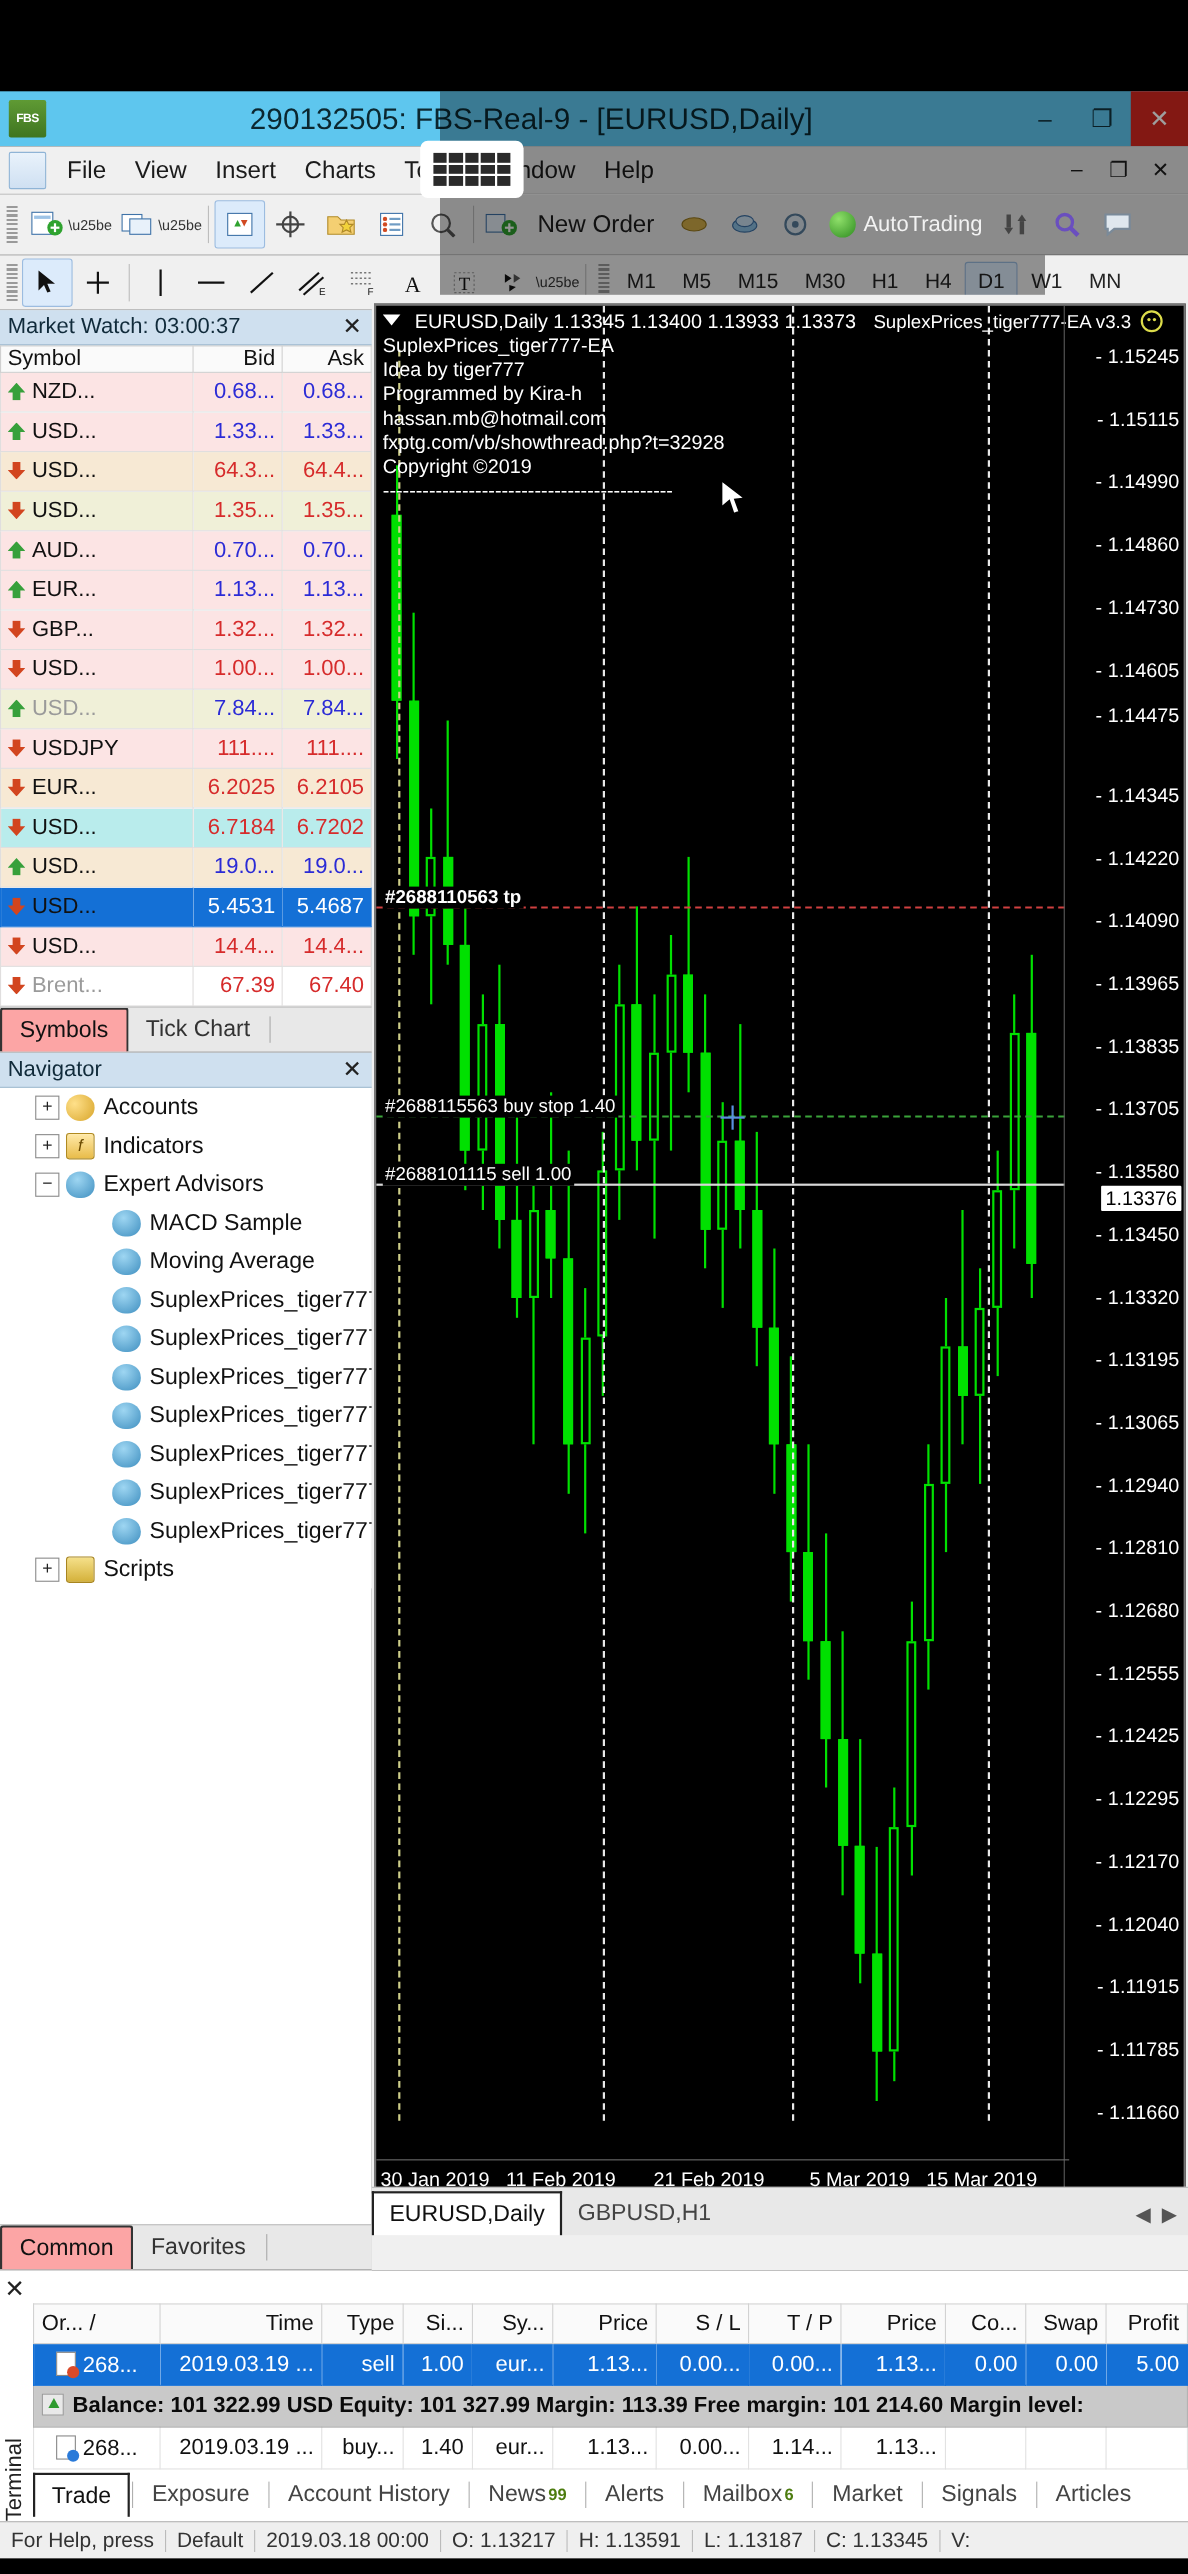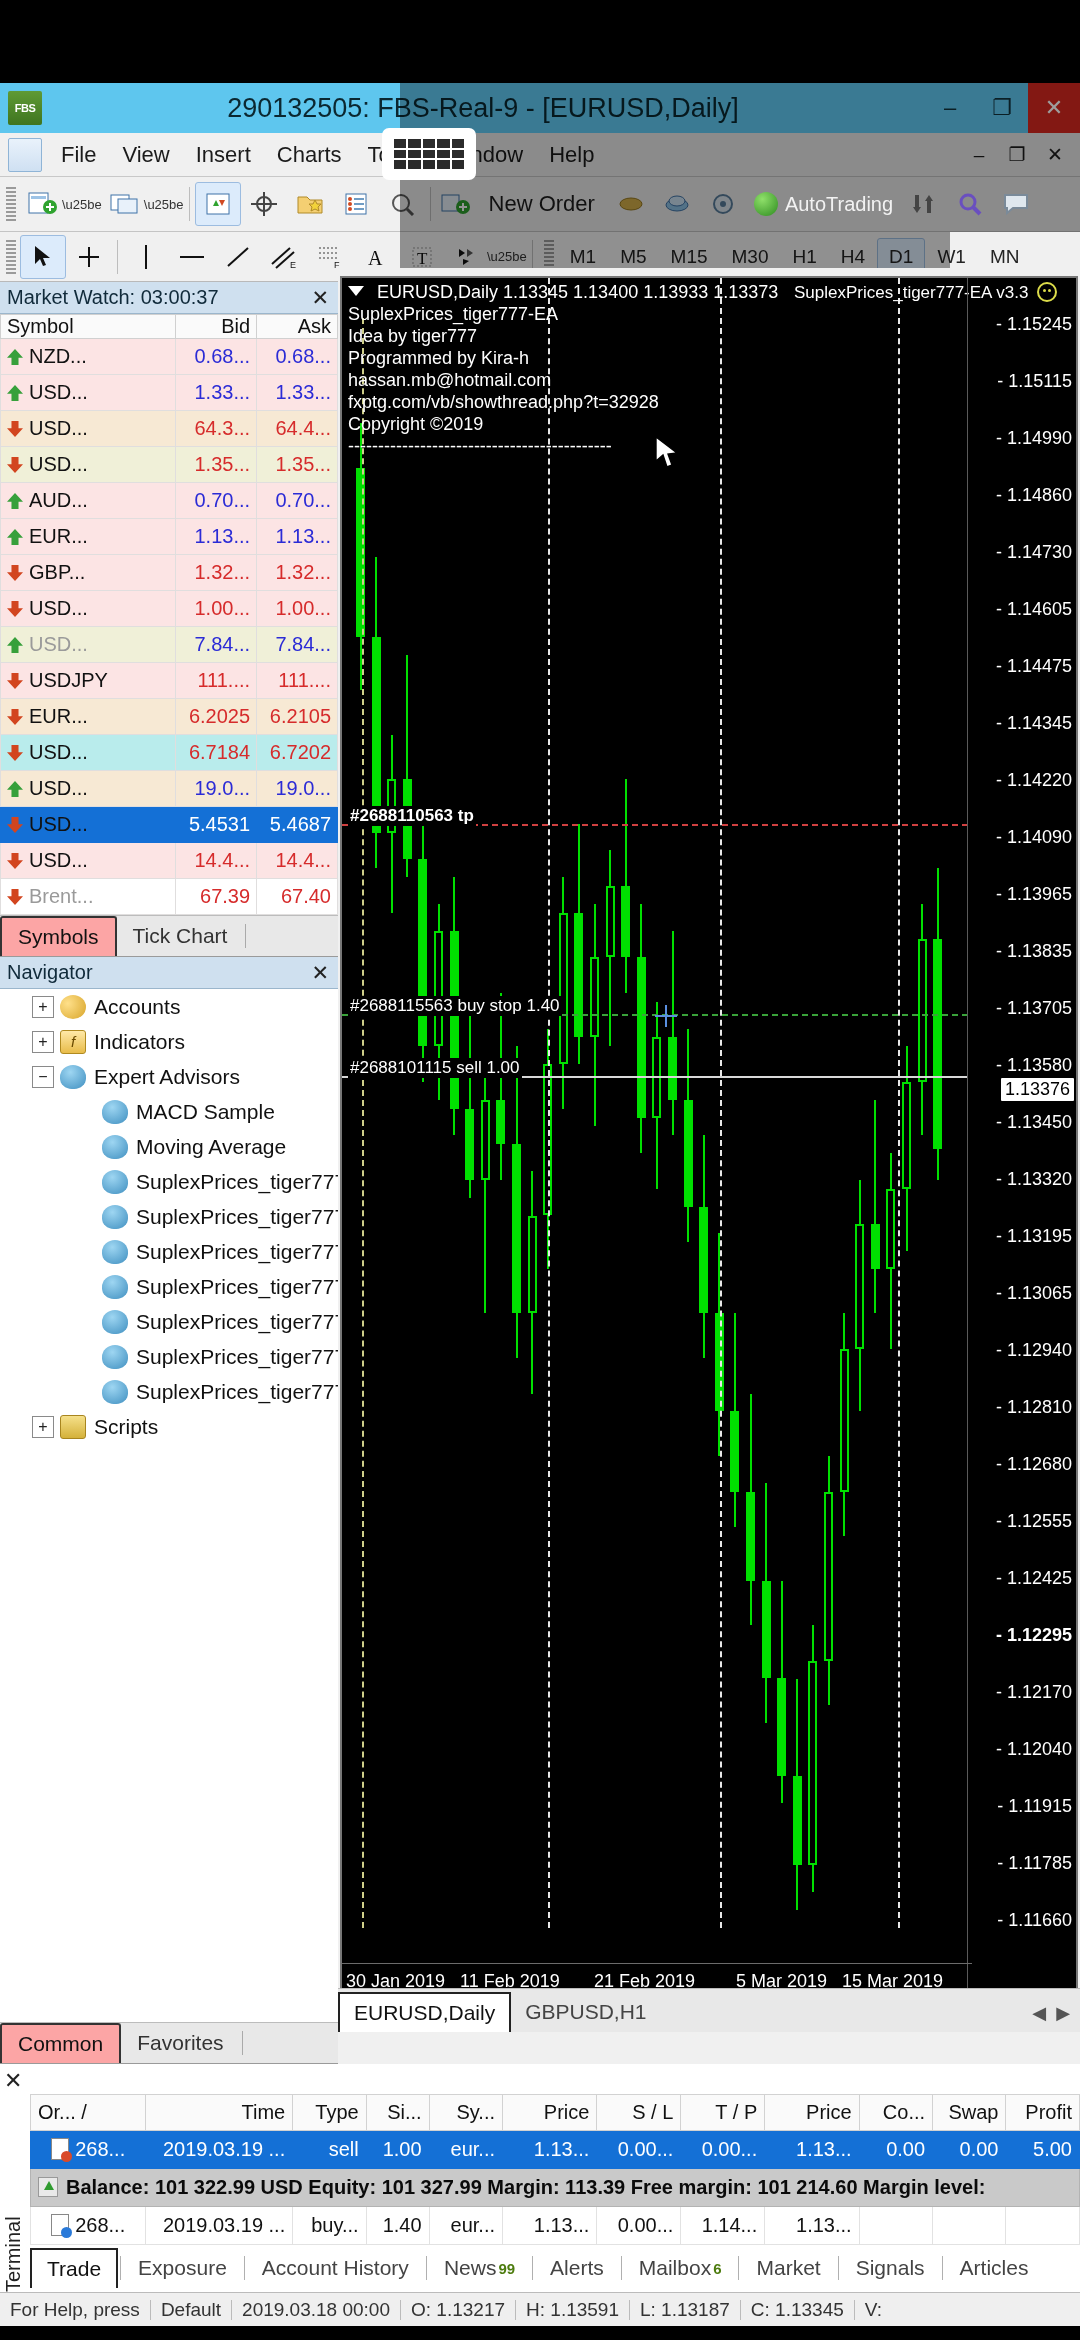--- a/index.html
+++ b/index.html
@@ -913,38 +913,38 @@
         </svg>
 
         <div class="axis-sep"></div>
         <div class="priceaxis" id="price-axis">
             <div class="pa-lab" style="top: 36px;">- 1.15245</div>
             <div class="pa-lab" style="top: 93px;">- 1.15115</div>
             <div class="pa-lab" style="top: 150px;">- 1.14990</div>
             <div class="pa-lab" style="top: 207px;">- 1.14860</div>
             <div class="pa-lab" style="top: 264px;">- 1.14730</div>
             <div class="pa-lab" style="top: 321px;">- 1.14605</div>
-            <div class="pa-lab" style="top: 378px;">- 1.14475</div>
+            <div class="pa-lab" style="top: 362px;">- 1.14475</div>
             <div class="pa-lab" style="top: 435px;">- 1.14345</div>
             <div class="pa-lab" style="top: 492px;">- 1.14220</div>
             <div class="pa-lab" style="top: 549px;">- 1.14090</div>
             <div class="pa-lab" style="top: 606px;">- 1.13965</div>
             <div class="pa-lab" style="top: 663px;">- 1.13835</div>
             <div class="pa-lab" style="top: 720px;">- 1.13705</div>
             <div class="pa-lab" style="top: 777px;">- 1.13580</div>
             <div class="pa-lab" style="top: 834px;">- 1.13450</div>
             <div class="pa-lab" style="top: 891px;">- 1.13320</div>
             <div class="pa-lab" style="top: 948px;">- 1.13195</div>
             <div class="pa-lab" style="top: 1005px;">- 1.13065</div>
             <div class="pa-lab" style="top: 1062px;">- 1.12940</div>
             <div class="pa-lab" style="top: 1119px;">- 1.12810</div>
             <div class="pa-lab" style="top: 1176px;">- 1.12680</div>
             <div class="pa-lab" style="top: 1233px;">- 1.12555</div>
             <div class="pa-lab" style="top: 1290px;">- 1.12425</div>
-            <div class="pa-lab" style="top: 1347px; font-weight: bold;">- 1.12295</div>
+            <div class="pa-lab" style="top: 1347px;">- 1.12295</div>
             <div class="pa-lab" style="top: 1404px;">- 1.12170</div>
             <div class="pa-lab" style="top: 1461px;">- 1.12040</div>
             <div class="pa-lab" style="top: 1518px;">- 1.11915</div>
             <div class="pa-lab" style="top: 1575px;">- 1.11785</div>
             <div class="pa-lab" style="top: 1632px;">- 1.11660</div>
           </div>
         <div class="pa-cur" style="top:800px;">1.13376</div>
 
         <div class="ta-line"></div>
         <div class="timeaxis" id="time-axis">

